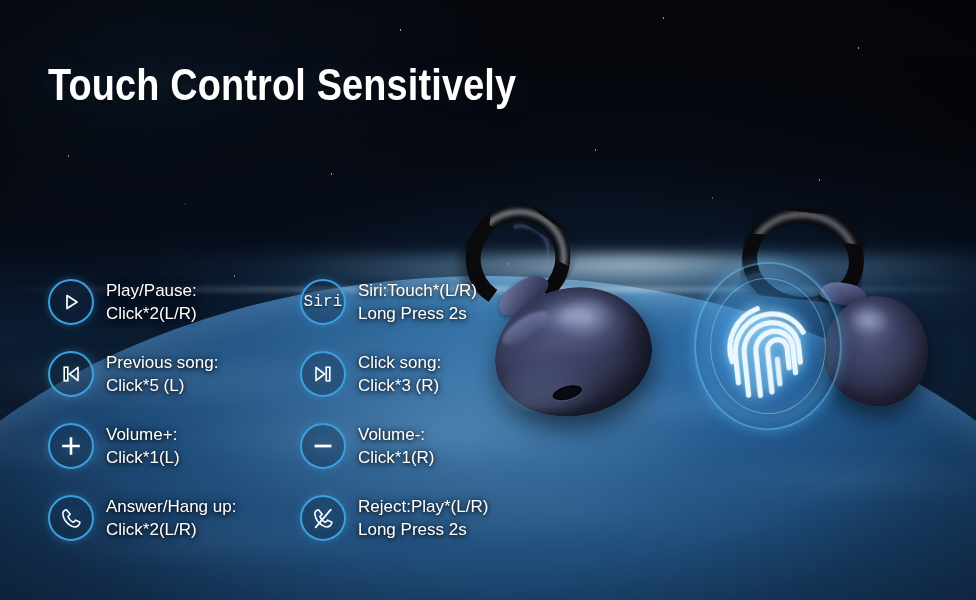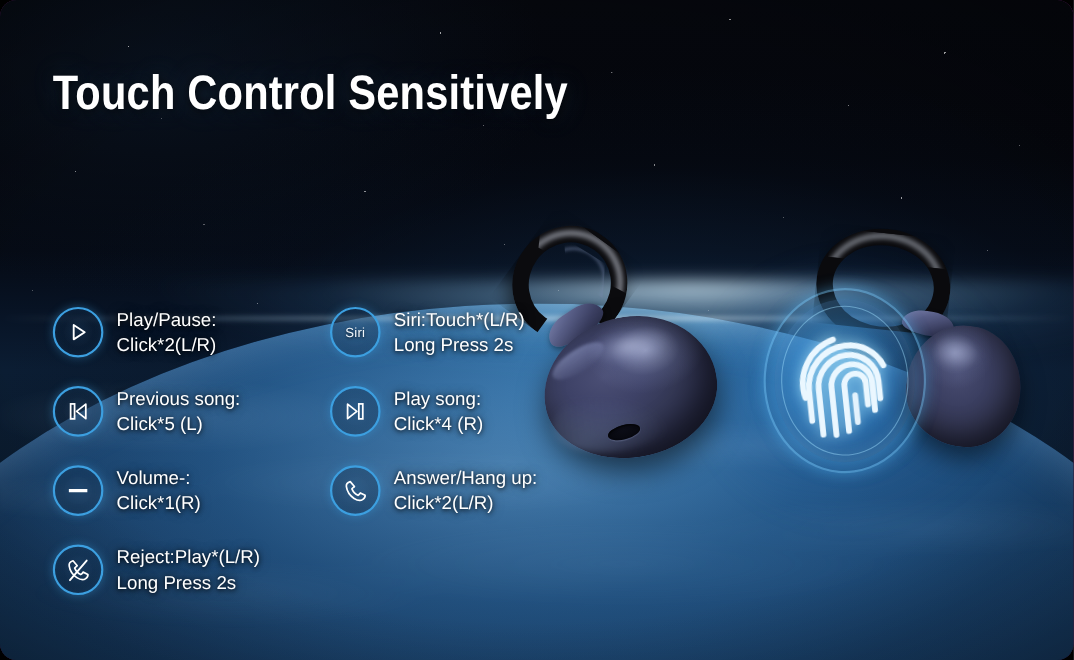--- a/index.html
+++ b/index.html
@@ -6,22 +6,21 @@
     margin: 0;
     padding: 0;
     background: #000;
   }
   #stage {
     position: relative;
     width: 976px;
     height: 600px;
     overflow: hidden;
     font-family: "Liberation Sans", sans-serif;
-    background: #701a75;
-    border-radius: 15px;
+    background: #be185d;
   }
 
   
   .bg-layer { position: absolute; inset: 0; pointer-events: none; }
 
   .bg-space {
     background:
       radial-gradient(ellipse 780px 400px at 62% 62%, rgba(24,58,96,0.55) 0%, rgba(8,18,34,0.25) 55%, rgba(0,0,0,0) 78%),
       radial-gradient(ellipse 500px 300px at 15% 10%, rgba(10,20,34,0.8) 0%, rgba(0,0,0,0) 70%),
       linear-gradient(to bottom, #05070d 0%, #04060c 24%, #050a14 38%, #081426 48%, #0b1d33 56%, #0a1b2e 70%, #081523 86%, #050d17 100%);
@@ -154,24 +153,25 @@
     border: 2px solid #3c9fe0;
     box-sizing: border-box;
     display: flex;
     align-items: center;
     justify-content: center;
     background: radial-gradient(circle at 50% 45%, rgba(28,66,104,0.38) 0%, rgba(8,22,40,0.30) 70%, rgba(6,16,30,0.22) 100%);
     box-shadow: 0 0 9px rgba(60,159,224,0.40), inset 0 0 8px rgba(40,110,170,0.22);
   }
   .feat-badge svg { display: block; }
   .badge-text {
-    font-size: 12px;
+    font-size: 16px;
     color: #f2f7fc;
     letter-spacing: 0.2px;
     text-shadow: 0 1px 3px rgba(0,0,0,0.8);
+    font-family: Liberation Mono, monospace;
   }
   .feat-text {
     line-height: 23px;
     color: #ffffff;
     font-size: 17px;
     text-shadow: 0 1px 4px rgba(0,0,0,0.92), 0 0 10px rgba(0,0,0,0.6);
     white-space: nowrap;
   }
   .feat-text .l2 { display: block; }
 
@@ -495,25 +495,36 @@
     </div>
 
     <div class="feat">
       <div class="feat-badge">
         <svg width="24" height="24" viewBox="0 0 24 24" aria-hidden="true">
           <path d="M5 5.4 L13.4 12 L5 18.6 Z" fill="none" stroke="#ffffff" stroke-width="1.6" stroke-linejoin="round"></path>
           <rect x="15.2" y="5.2" width="3.6" height="13.6" fill="none" stroke="#ffffff" stroke-width="1.6"></rect>
         </svg>
       </div>
       <div class="feat-text">
-        <span>Play song:</span>
-        <span class="l2">Click*4 (R)</span>
-      </div>
-    </div>
-
+        <span>Click song:</span>
+        <span class="l2">Click*3 (R)</span>
+      </div>
+    </div>
+
+    <div class="feat">
+      <div class="feat-badge">
+        <svg width="26" height="26" viewBox="0 0 26 26" aria-hidden="true">
+          <path d="M13 4.2 L13 21.8 M4.2 13 L21.8 13" stroke="#ffffff" stroke-width="2.6" stroke-linecap="butt"></path>
+        </svg>
+      </div>
+      <div class="feat-text">
+        <span>Volume+:</span>
+        <span class="l2">Click*1(L)</span>
+      </div>
+    </div>
 
     <div class="feat">
       <div class="feat-badge">
         <svg width="26" height="26" viewBox="0 0 26 26" aria-hidden="true">
           <path d="M4.6 13 L21.4 13" stroke="#ffffff" stroke-width="2.8" stroke-linecap="butt"></path>
         </svg>
       </div>
       <div class="feat-text">
         <span>Volume-:</span>
         <span class="l2">Click*1(R)</span>

